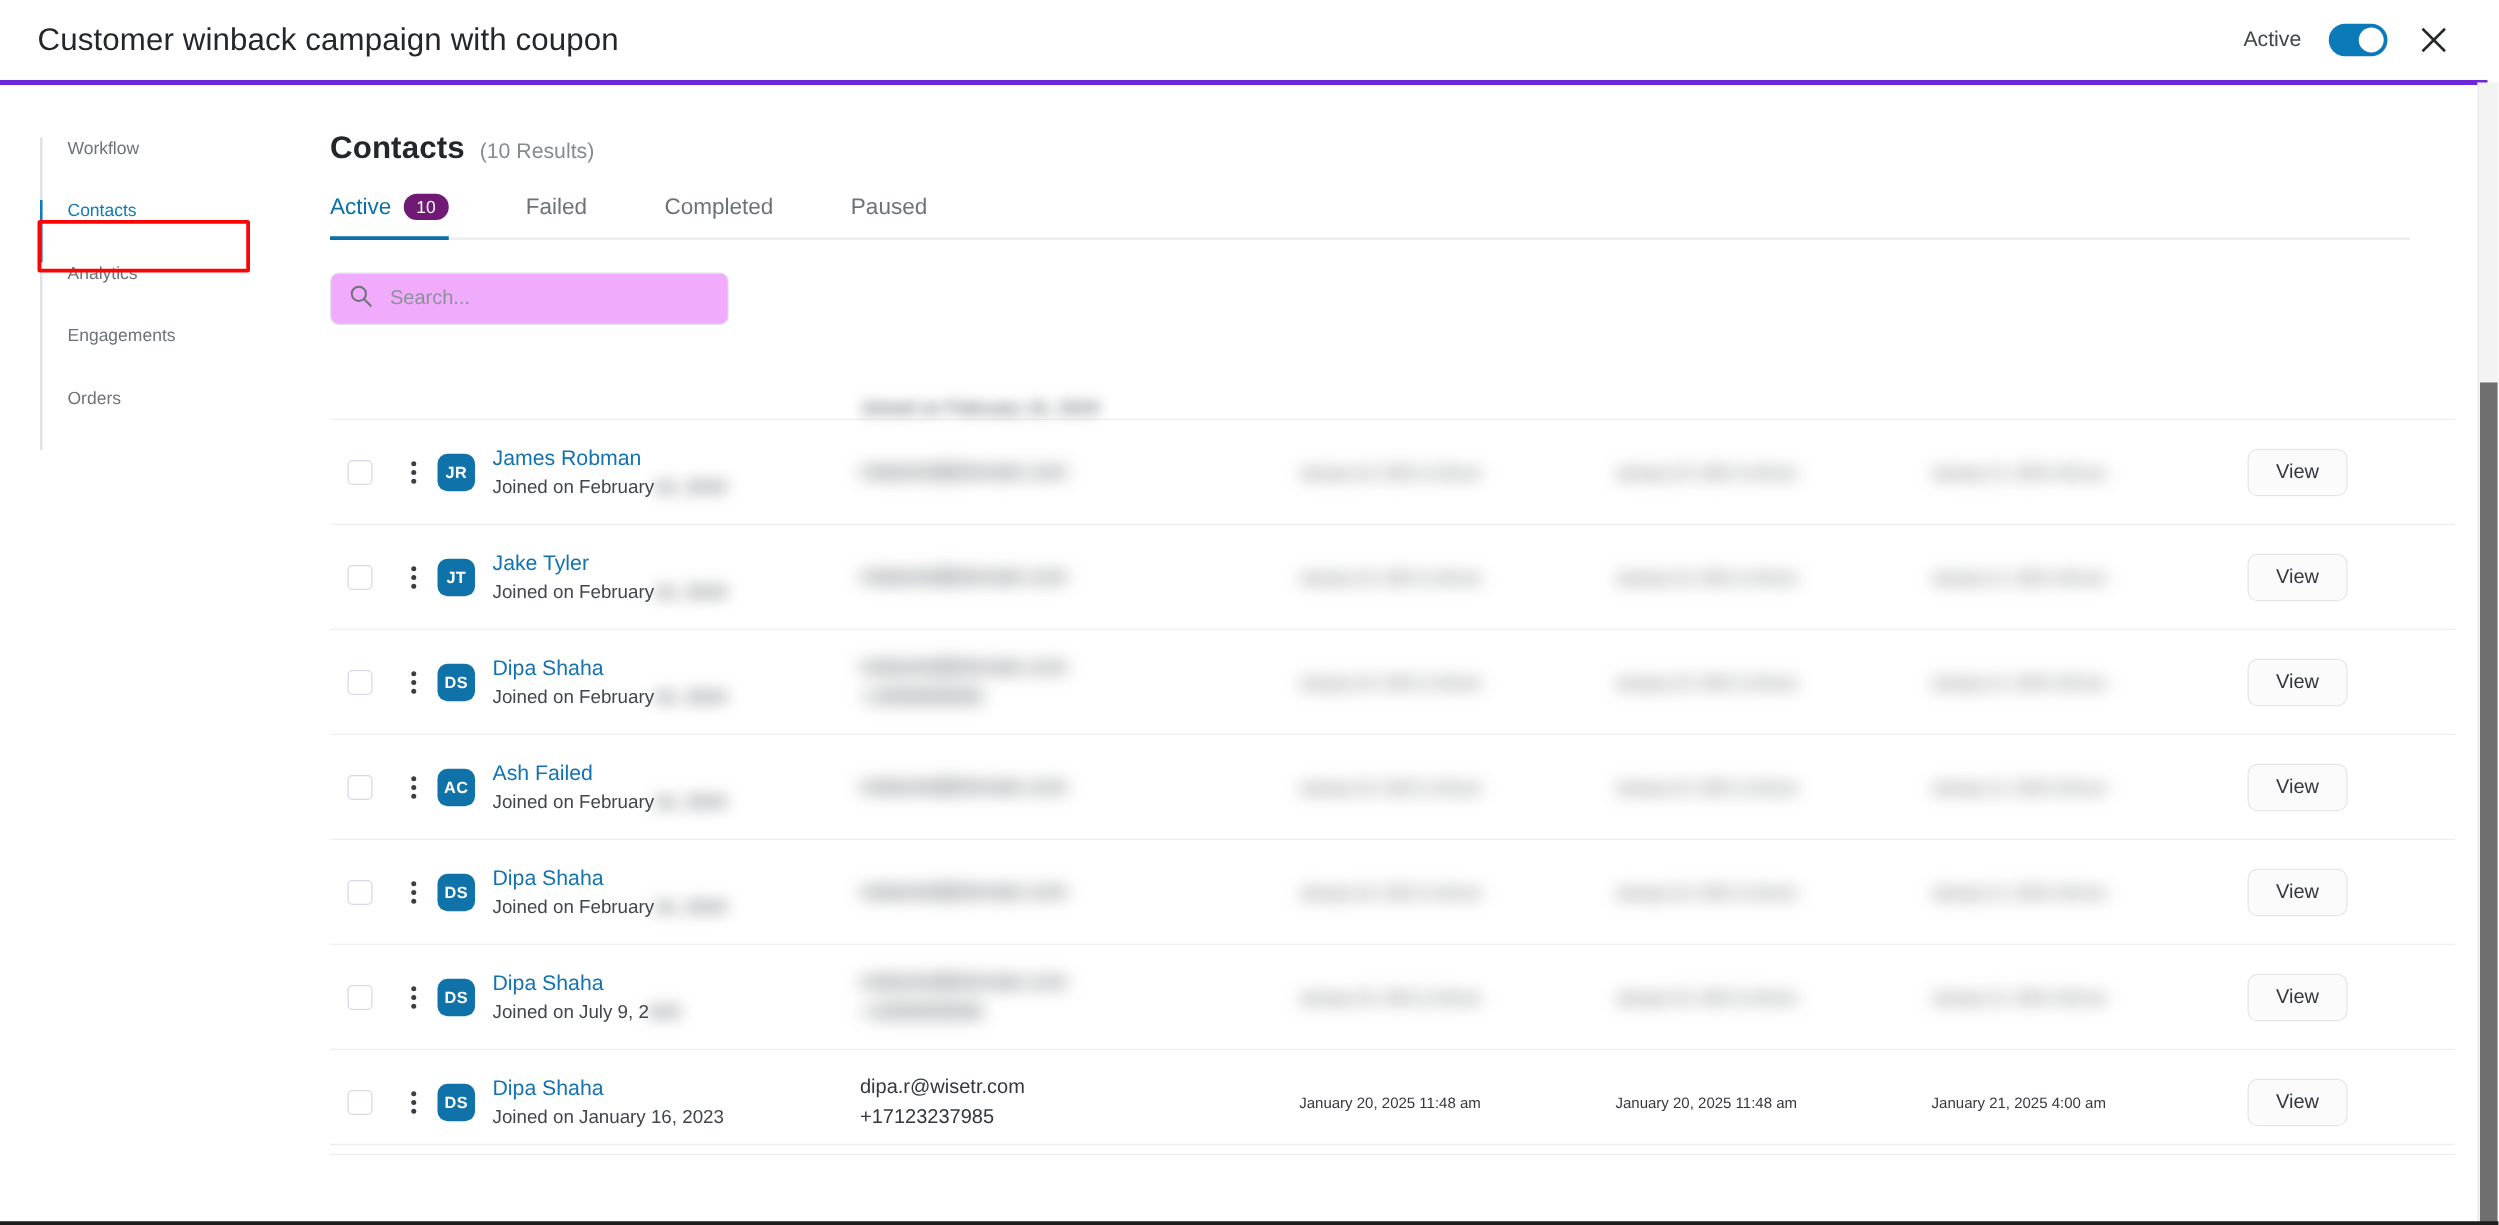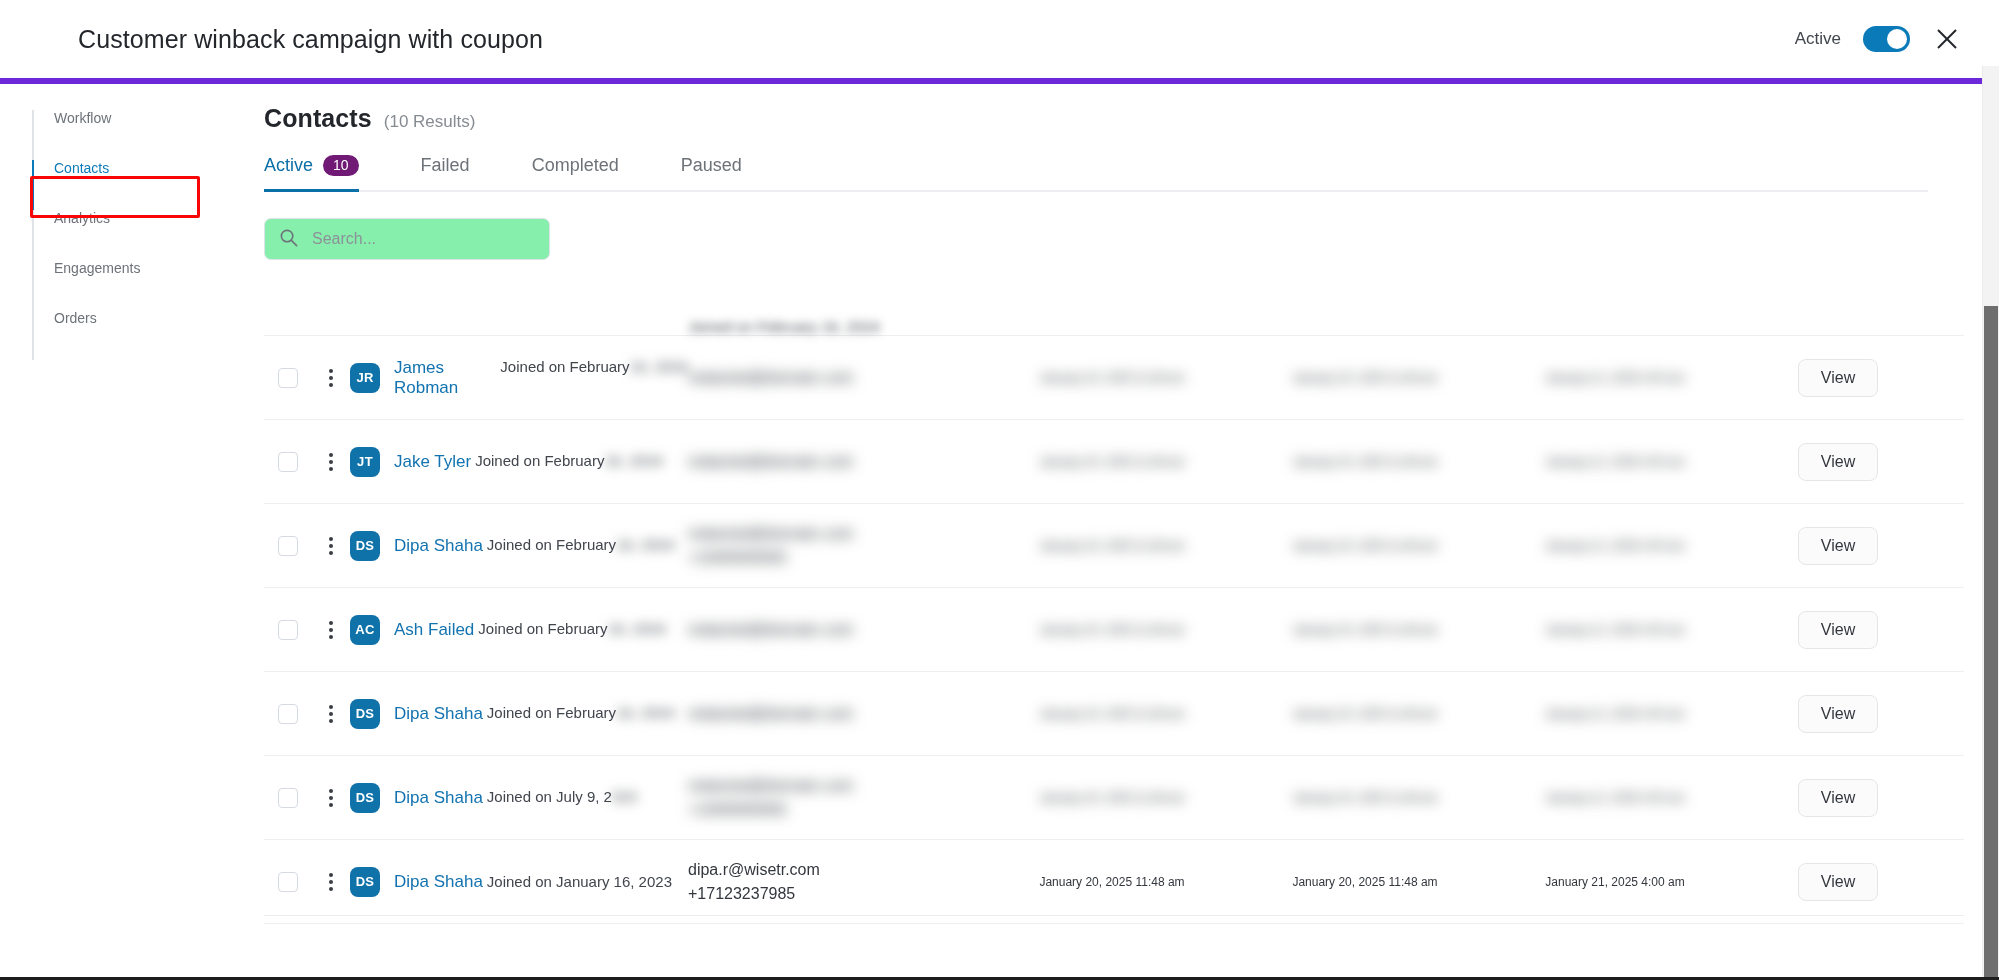--- a/index.html
+++ b/index.html
@@ -13,24 +13,24 @@
   #app {
     position: relative;
     width: 1999px; height: 980px;
     background: #ffffff;
     overflow: hidden;
   }
 
   
   .header {
     position: absolute; top: 0; left: 0;
-    width: 1990px; height: 84px;
+    width: 1990px; height: 68px;
     background: #ffffff;
-    border-bottom: 6px solid #6d28d9;
-    display: flex; align-items: center; padding-left: 48px;
+    border-bottom: 4px solid #6d28d9;
+    display: flex; align-items: center;
   }
   .header-title {
     margin-left: 30px;
     font-size: 25px;
     color: #23262b;
     font-weight: 400;
     letter-spacing: .1px;
     white-space: nowrap;
   }
   .header-right {
@@ -153,27 +153,27 @@
     border-radius: 11px;
     font-size: 14px;
     font-weight: 400;
     padding: 2px 10px;
     line-height: 17px;
   }
 
   
   .search-wrap {
     margin-top: 26px;
-    width: 286px; height: 42px;
+    width: 319px; height: 42px;
     border: 1px solid #dfe2e8;
     border-radius: 7px;
     display: flex; align-items: center;
     padding: 0 14px;
     gap: 12px;
-    background: #86efac;
+    background: #f0abfc;
   }
   .search-input {
     border: none; outline: none;
     font-size: 16px;
     color: #41454c;
     width: 100%;
     background: transparent;
     font-family: "Liberation Sans", sans-serif;
   }
   .search-input::placeholder { color: #8c9199; }
@@ -209,21 +209,21 @@
   .avatar {
     width: 30px; height: 30px;
     border-radius: 8px;
     background: #0f72a8;
     color: #fff;
     font-size: 13px; font-weight: 700;
     display: flex; align-items: center; justify-content: center;
     flex: 0 0 auto;
     letter-spacing: .3px;
   }
-  .name-block { display: flex; flex-direction: row; gap: 4px; }
+  .name-block { display: flex; flex-direction: column; gap: 4px; }
   .name-link {
     font-size: 17px; color: #1273b0; cursor: pointer;
   }
   .joined { font-size: 15px; color: #41454c; white-space: nowrap; }
   .c-contact { width: 296px; font-size: 16px; color: #33373d; line-height: 1.45; }
   .c-date { width: 250px; font-size: 12px; color: #33373d; text-align: center;}
   .c-date.d1 { width: 256px; }
   .c-view { width: 180px; display: flex; justify-content: center; }
   .view-btn {
     border: 1px solid #e4e6ea;

